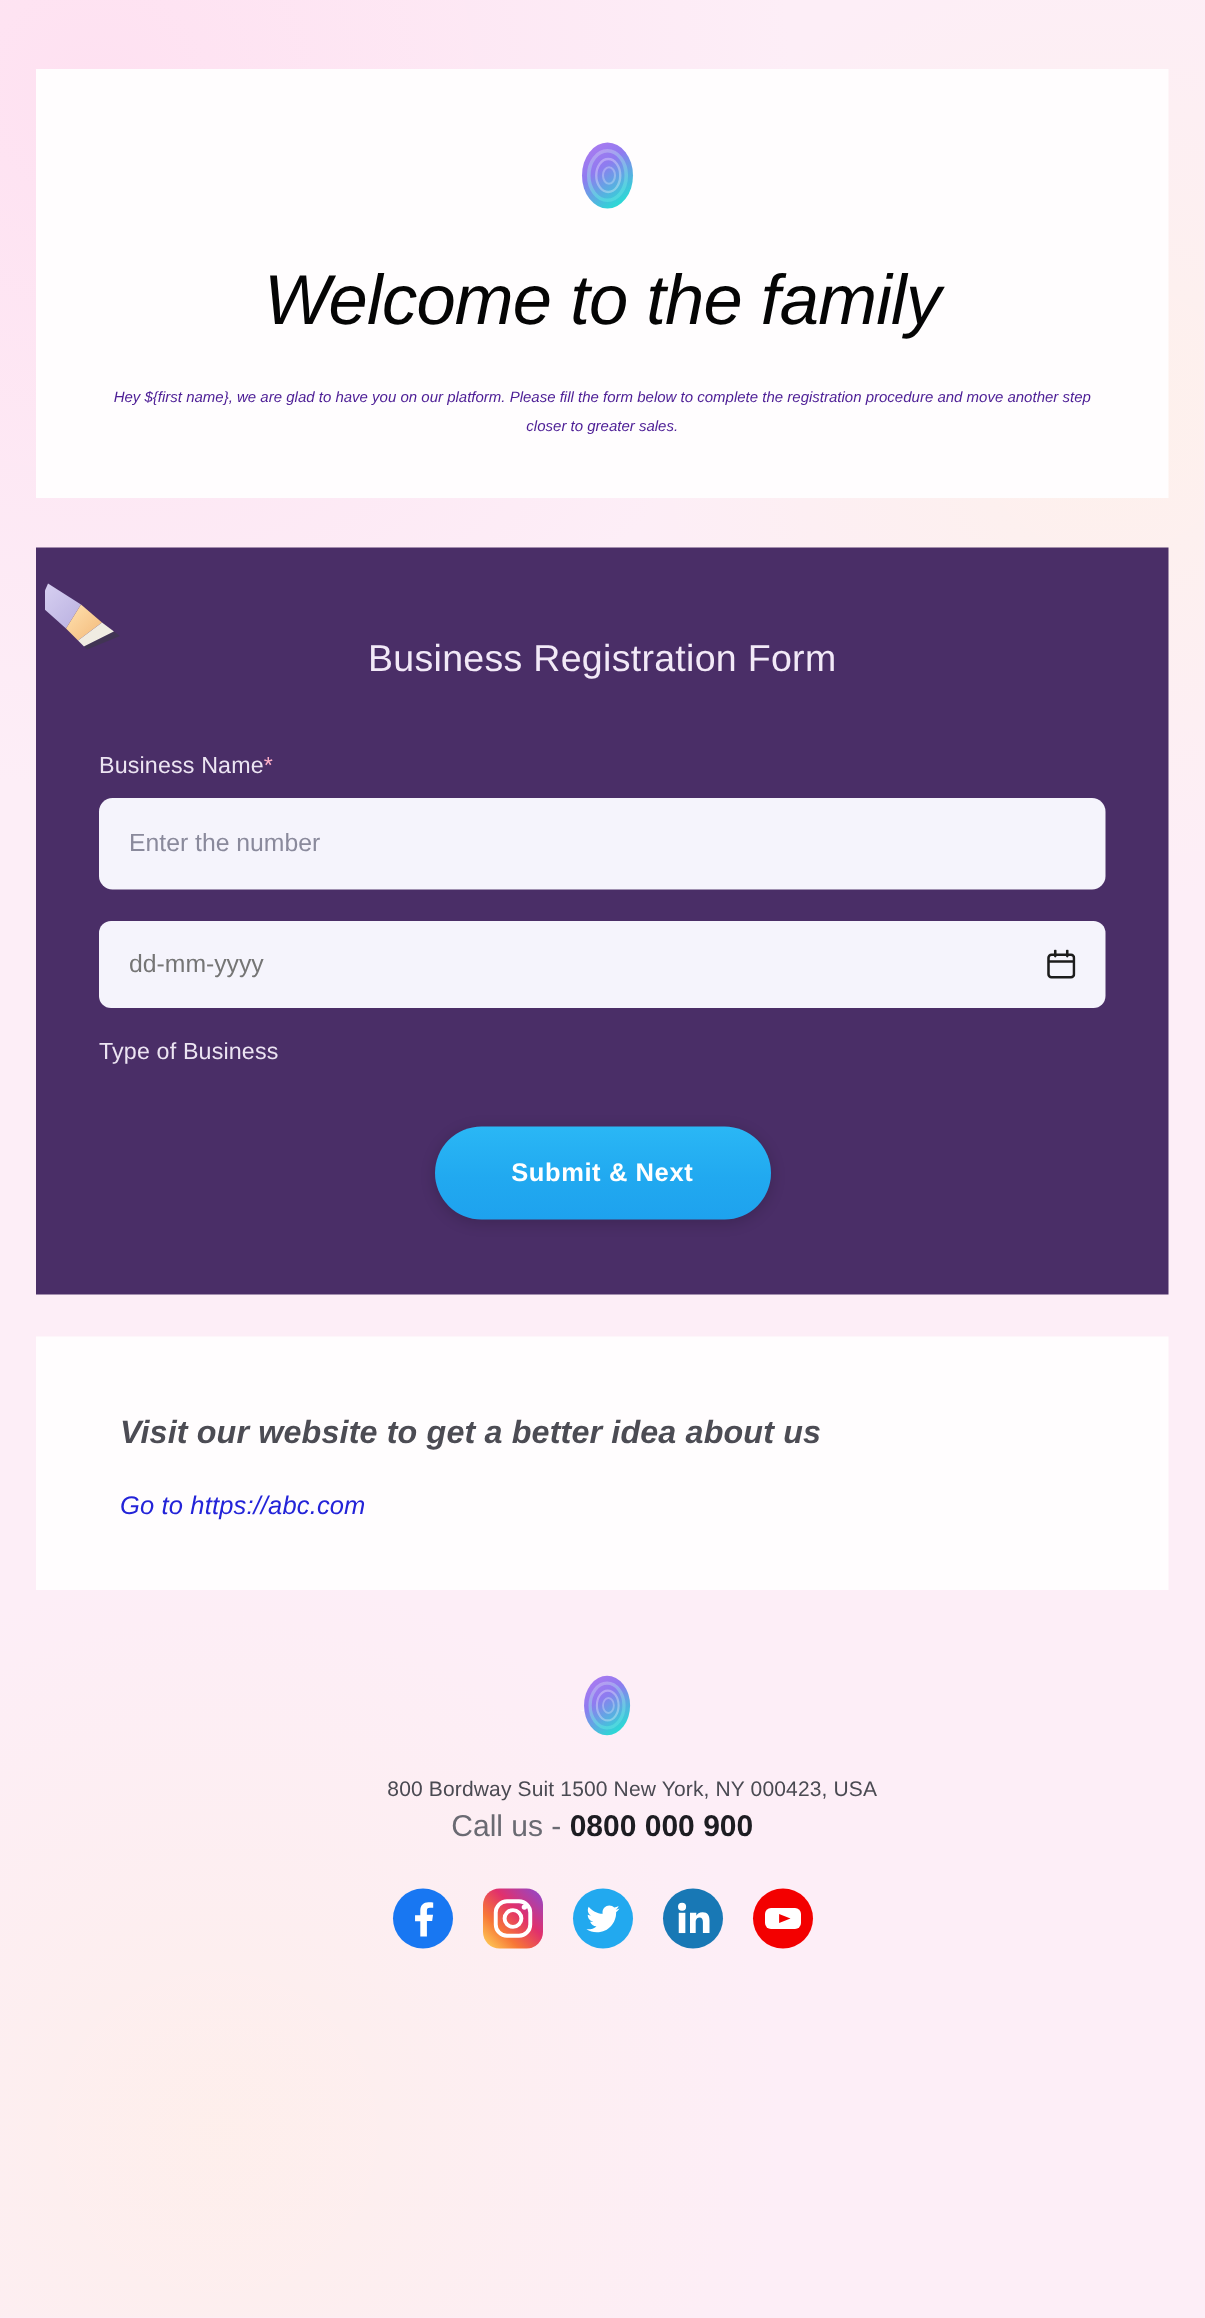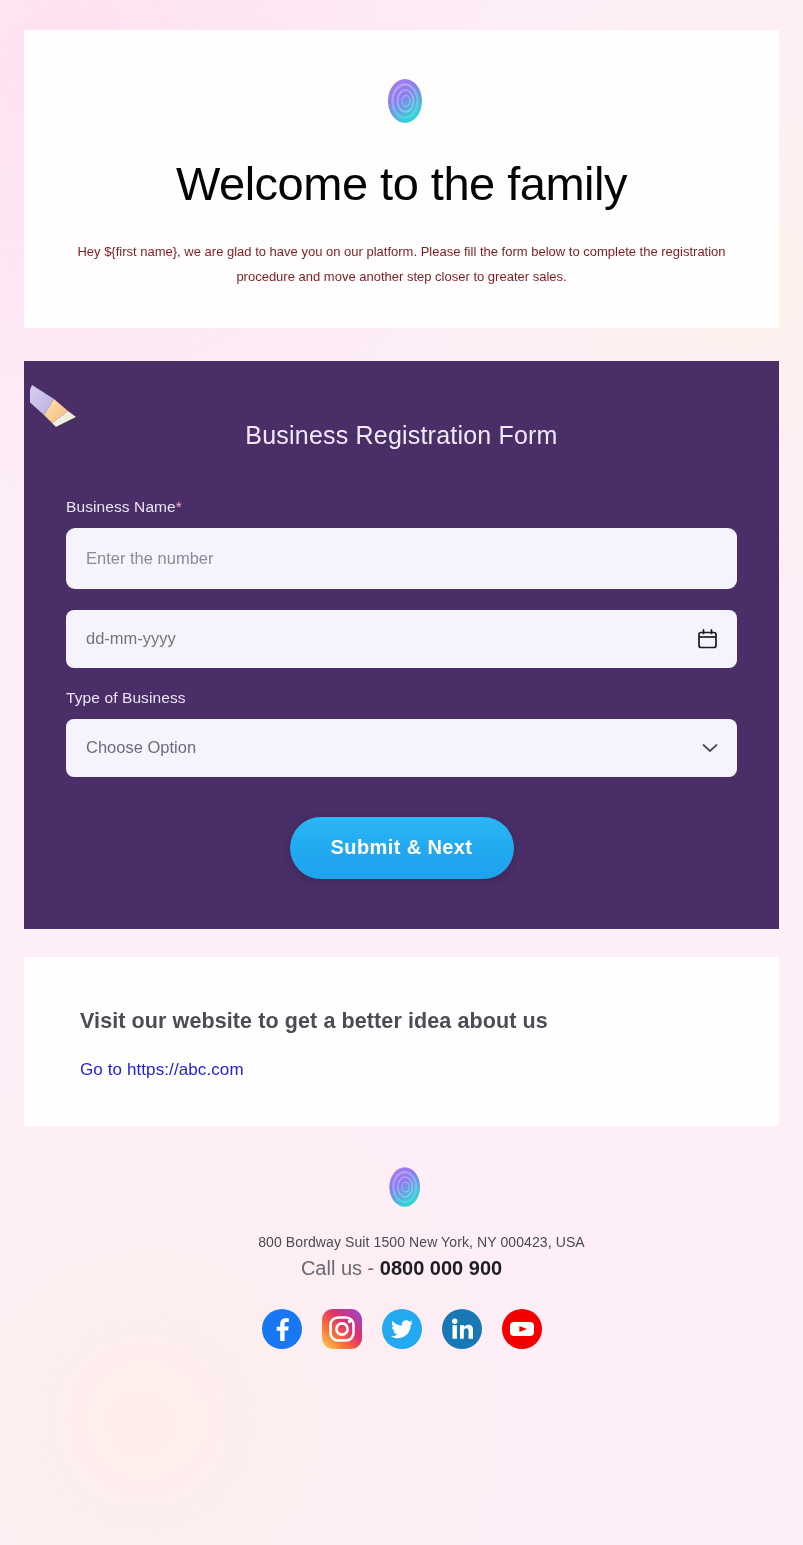--- a/index.html
+++ b/index.html
@@ -24,22 +24,23 @@
     background:
       radial-gradient(circle at 8% 4%, rgba(255,214,236,0.55) 0%, rgba(255,214,236,0) 28%),
       radial-gradient(circle at 92% 18%, rgba(255,246,214,0.35) 0%, rgba(255,246,214,0) 22%),
       radial-gradient(circle at 18% 92%, rgba(255,240,214,0.35) 0%, rgba(255,240,214,0) 24%),
       #fdeef7;
   }
 
   
   .card {
     width: 755px;
-    margin: 0 auto;
+    margin: 16px auto;
     background: #fffdfe;
+    font-style: italic;
   }
 
   
   .hero {
     padding: 40px 36px 38px;
     text-align: center;
   }
 
   .logo-wrap {
     height: 62px;
@@ -53,23 +54,23 @@
     font-weight: 400;
     color: #050505;
     letter-spacing: -0.5px;
     margin-top: 26px;
     line-height: 1.1;
   }
 
   .hero-body {
     margin: 30px auto 0;
     max-width: 660px;
-    font-size: 13px;
+    font-size: 10px;
     line-height: 1.92;
-    color: #7f1d1d;
+    color: #4c1d95;
     font-weight: 400;
   }
 
   
   .form-panel {
     width: 755px;
     margin: 33px auto 0;
     background: #4a2e67;
     position: relative;
     padding: 0 0 50px;
@@ -160,21 +161,21 @@
 
   .submit-row {
     text-align: center;
     margin-top: 40px;
   }
 
   .submit-btn {
     border: none;
     cursor: pointer;
     font-family: "Liberation Sans", sans-serif;
-    font-size: 20px;
+    font-size: 17px;
     font-weight: 700;
     color: #ffffff;
     letter-spacing: 0.4px;
     background: linear-gradient(180deg, #2ab7f5 0%, #21a9f0 55%, #1ea2ee 100%);
     border-radius: 40px;
     padding: 0 38px;
     height: 62px;
     min-width: 224px;
     box-shadow: 0 2px 10px rgba(0,0,0,0.18);
   }
@@ -314,26 +315,20 @@
             <rect x="1" y="3.5" width="17" height="15" rx="2" fill="none" stroke="#1c1c1c" stroke-width="1.7"></rect>
             <line x1="1" y1="8" x2="18" y2="8" stroke="#1c1c1c" stroke-width="1.7"></line>
             <line x1="5.5" y1="0.9" x2="5.5" y2="4.4" stroke="#1c1c1c" stroke-width="1.7" stroke-linecap="round"></line>
             <line x1="13.5" y1="0.9" x2="13.5" y2="4.4" stroke="#1c1c1c" stroke-width="1.7" stroke-linecap="round"></line>
           </svg>
         </div>
       </div>
 
       <div class="field">
         <label class="field-label"><span>Type of Business</span><span class="req"></span></label>
-        <div class="control">
-          <input class="select-input" type="text" readonly="" value="Choose Option" style="">
-          <svg class="chev-icon" width="16" height="10" viewBox="0 0 16 10">
-            <polyline points="1.5,2 8,8 14.5,2" fill="none" stroke="#4d4d5c" stroke-width="1.8" stroke-linecap="round" stroke-linejoin="round"></polyline>
-          </svg>
-        </div>
       </div>
 
       <div class="submit-row">
         <button class="submit-btn">Submit &amp; Next</button>
       </div>
     </div>
   </div>
 
   <div class="card website-card">
     <div class="website-heading">Visit our website to get a better idea about us</div>

